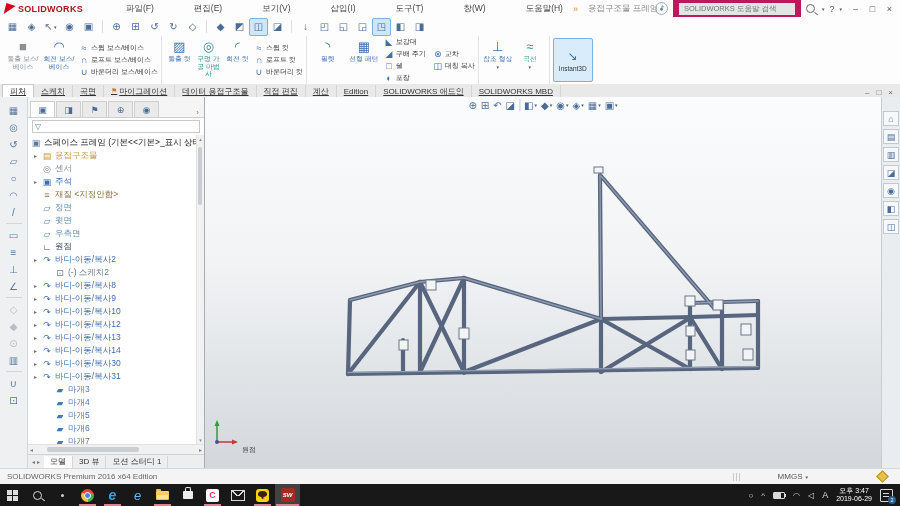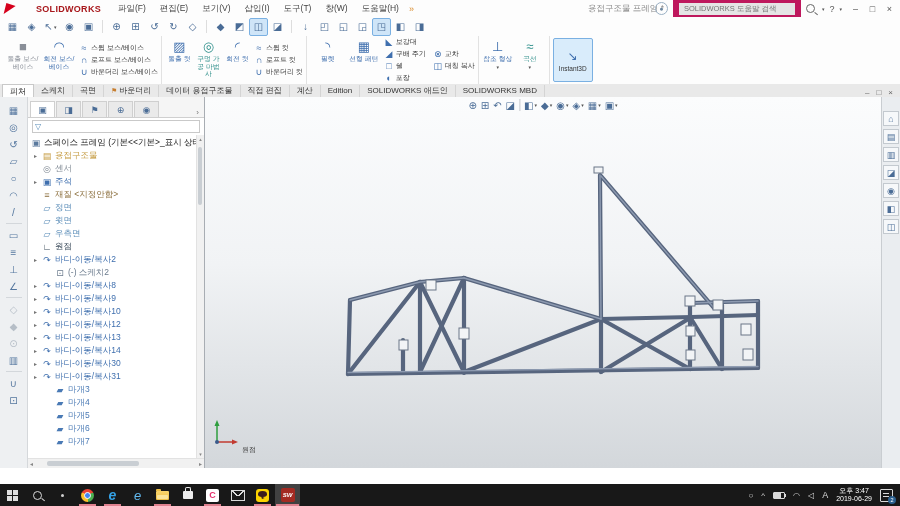--- a/index.html
+++ b/index.html
@@ -1,25 +1,25 @@
 <!DOCTYPE html>
 <html><head>
 <meta charset="utf-8">
 <style>
   html,body{margin:0;padding:0;background:#333;}
   .screen{position:relative;width:900px;height:506px;overflow:hidden;background:#fff;
     font-family:"Liberation Sans","DejaVu Sans",sans-serif;cursor:default;}
 
   
   .titlebar{position:absolute;top:0;left:0;right:0;height:17px;background:#fdfdfd;display:flex;align-items:center;font-size:8.5px;color:#444;}
-  .logo{display:flex;align-items:center;gap:21px;padding:0 10px 0 5px;justify-content:center;}
+  .logo{display:flex;align-items:center;gap:3px;padding:0 10px 0 5px;justify-content:center;}
   .logo-tri{width:0;height:0;border-left:10px solid #d6001c;border-top:3px solid transparent;border-bottom:8px solid transparent;transform:skewX(-14deg);}
   .logo-text{color:#a8181c;font-weight:bold;font-size:9px;letter-spacing:.3px;}
   .menus{display:flex;}
-  .menu{padding:1px 7px;}
+  .menu{padding:1px 7px;margin-left:26px;}
   .pin{color:#d98b2b;margin-left:3px;font-size:9px;}
   .doc-title{position:absolute;left:588px;top:3px;color:#8a8a8a;font-size:8.5px;white-space:nowrap;}
   .tb-right{position:absolute;right:2px;top:0;height:17px;display:flex;align-items:center;gap:5px;}
   .login-icon{width:11px;height:11px;border-radius:50%;border:1px solid #9ab0c4;color:#6d87a0;font-size:7px;display:flex;align-items:center;justify-content:center;}
   .searchbox{width:110px;height:12px;border:6px solid #be185d;background:#e5e5e5;display:flex;align-items:center;padding:0 3px;}
   .searchbox input{border:none;background:transparent;outline:none;width:100%;font-size:7.5px;color:#777;font-family:inherit;}
   .mag{width:7px;height:7px;border:1.4px solid #666;border-radius:50%;position:relative;margin-right:2px;}
   .mag::after{content:"";position:absolute;width:4px;height:1.4px;background:#666;right:-4px;bottom:-2px;transform:rotate(40deg);}
   .tinycaret{font-size:5px;color:#555;}
   .help-q{color:#555;font-size:9px;}
@@ -381,34 +381,34 @@
           </div>
         </div>
     </div>
     <div class="instant active">
       <span class="bico">↘</span>
       <span>Instant3D</span>
     </div>
   </div>
 
   <div class="cmdtabs">
-    <div style="display:flex;align-items:center;">
+    <div style="display:flex;align-items:flex-end;text-decoration:underline;">
 
     <div class="ctab active">
           <span>피처</span>
         </div>
         <div class="ctab">
           <span>스케치</span>
         </div>
         <div class="ctab">
           <span>곡면</span>
         </div>
         <div class="ctab hasflag">
           <span class="flag">⚑</span>
-          <span>바운더리</span>
+          <span>마이그레이션</span>
         </div>
         <div class="ctab">
           <span>데이터 용접구조물</span>
         </div>
         <div class="ctab">
           <span>직접 편집</span>
         </div>
         <div class="ctab">
           <span>계산</span>
         </div>
@@ -641,20 +641,38 @@
           <span class="sarrow" style="top:1px;">▴</span>
           <div class="vthumb"></div>
           <span class="sarrow" style="bottom:1px;">▾</span>
         </div>
       </div>
       <div class="hscroll">
         <span>◂</span>
         <div class="hthumb"></div>
         <span class="hspacer"></span>
         <span>▸</span>
+      </div>
+      <div class="btabs">
+        <span class="bnav">
+          <span>◂</span>
+          <span>▸</span>
+        </span>
+        <span style="display:flex;height:100%;align-items:center;">
+
+        <span class="btab active">
+              <span>모델</span>
+            </span>
+            <span class="btab">
+              <span>3D 뷰</span>
+            </span>
+            <span class="btab">
+              <span>모션 스터디 1</span>
+            </span>
+          </span>
       </div>
     </div>
 
     <div class="graphics">
       <div class="headsup">
 
       <span class="hitem">
             <span>⊕</span>
           </span>
           <span class="hitem">
@@ -768,20 +786,33 @@
         </span>
         <span class="titem">
           <span>◧</span>
         </span>
         <span class="titem">
           <span>◫</span>
         </span>
       </div>
   </div>
 
+  <div class="statusbar">
+    <span>SOLIDWORKS Premium 2016 x64 Edition</span>
+    <span class="sb-grip">
+        <span></span>
+        <span></span>
+        <span></span>
+      </span>
+    <span class="sb-units">
+      <span>MMGS</span>
+      <span class="tinycaret">▾</span>
+    </span>
+    <span class="tag-icon"></span>
+  </div>
 
   <div class="taskbar">
     <span style="display:flex;">
 
     <div class="tb-item k-start">
           <span class="ticon"></span>
 
         </div>
         <div class="tb-item k-search">
           <span class="ticon"></span>

